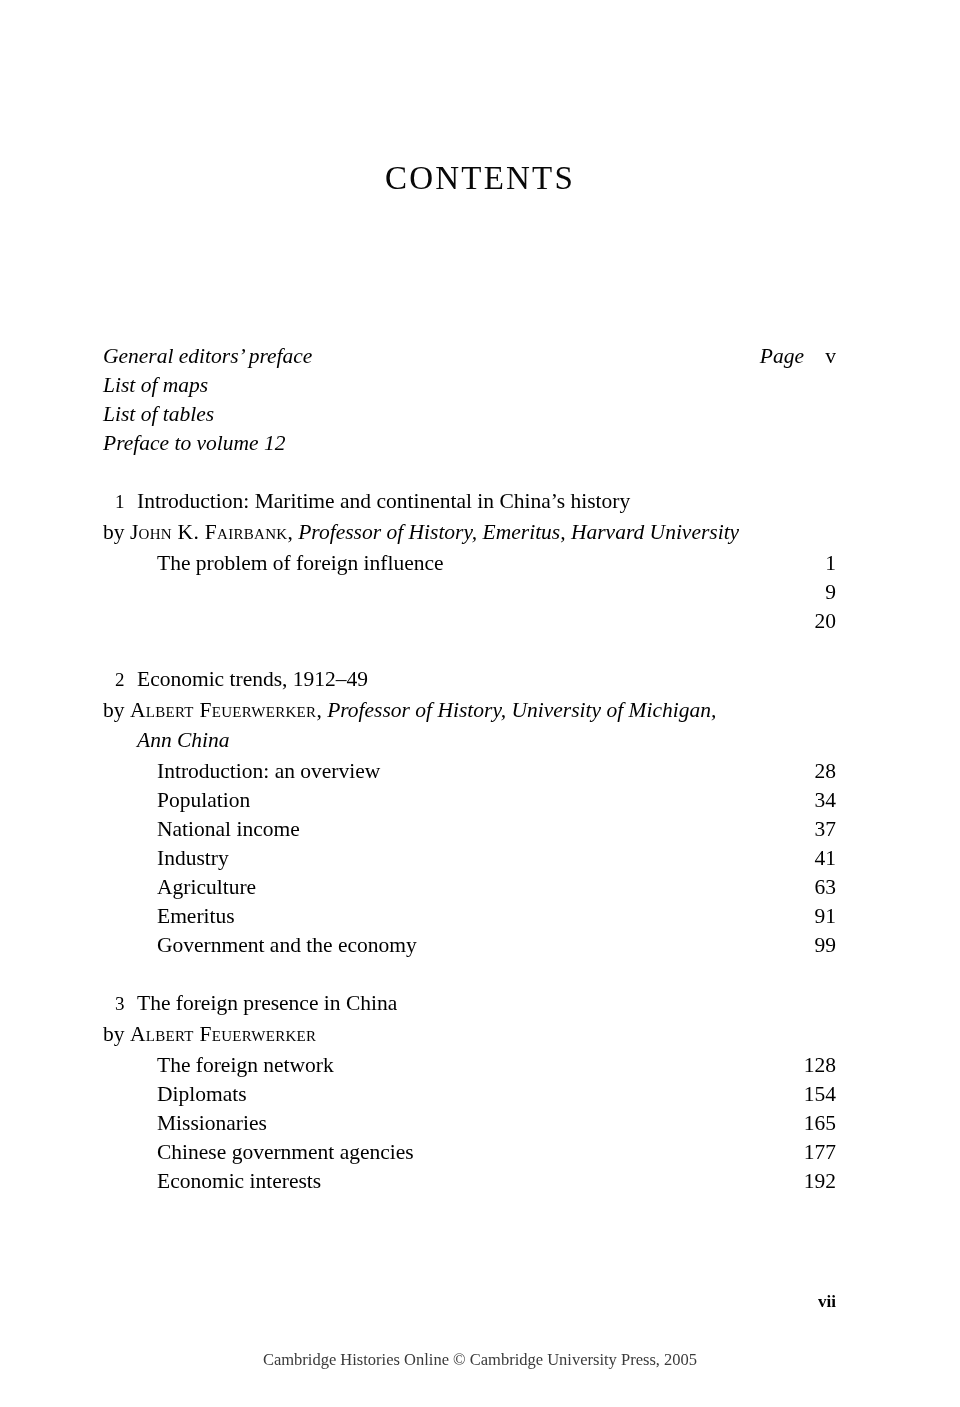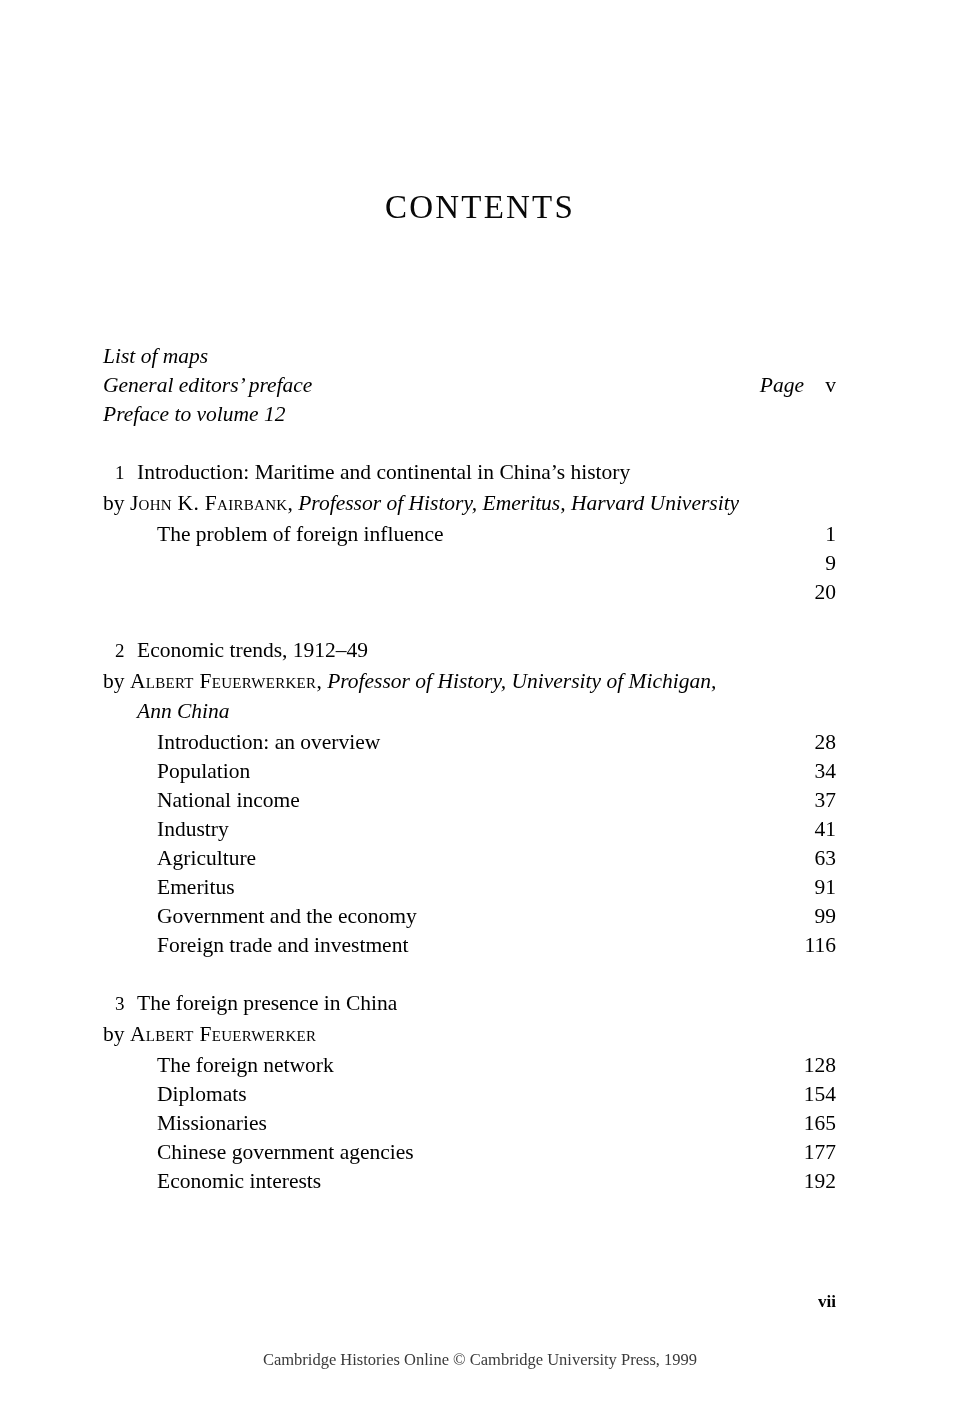--- a/index.html
+++ b/index.html
@@ -17,21 +17,21 @@
   }
 
   .page {
     position: absolute;
     inset: 0;
   }
 
   
   .contents-title {
     position: absolute;
-    top: 189px;
+    top: 160px;
     left: 0;
     width: 960px;
     text-align: center;
     font-size: 33px;
     letter-spacing: 2.2px;
     font-weight: 400;
     color: #080808;
   }
 
   
@@ -142,29 +142,34 @@
 <body>
 
 <div class="page">
 
   <div class="contents-title">CONTENTS</div>
 
   <div class="toc">
 
     <div class="frontmatter">
         <div class="row">
-          <span class="label">List of maps</span>
-          <span class="filler"></span>
-          <span class="pageno"></span>
-        </div>
-        <div class="row">
           <span class="label">General editors’ preface</span>
           <span class="filler"></span>
           <span class="pageno-label">Page</span>
           <span class="pageno">v</span>
+        </div>
+        <div class="row">
+          <span class="label">List of maps</span>
+          <span class="filler"></span>
+          <span class="pageno"></span>
+        </div>
+        <div class="row">
+          <span class="label">List of tables</span>
+          <span class="filler"></span>
+          <span class="pageno"></span>
         </div>
         <div class="row">
           <span class="label">Preface to volume 12</span>
           <span class="filler"></span>
           <span class="pageno"></span>
         </div>
       </div>
 
     <div class="chapter-list">
         <div class="chapter">
@@ -225,25 +230,20 @@
             <div class="row">
               <span class="label">Emeritus</span>
               <span class="filler"></span>
               <span class="pageno">91</span>
             </div>
             <div class="row">
               <span class="label">Government and the economy</span>
               <span class="filler"></span>
               <span class="pageno">99</span>
             </div>
-            <div class="row">
-              <span class="label">Foreign trade and investment</span>
-              <span class="filler"></span>
-              <span class="pageno">116</span>
-            </div>
           </div>
         </div>
         <div class="chapter">
           <div class="chapter-head">
             <span class="chapter-num">3</span>
             <span class="chapter-title">The foreign presence in China</span>
           </div>
           <div class="byline"><span>by </span><span class="name">Albert Feuerwerker</span></div>
           <div class="sections">
             <div class="row">
@@ -272,15 +272,15 @@
               <span class="pageno">192</span>
             </div>
           </div>
         </div>
       </div>
 
   </div>
 
   <div class="folio">vii</div>
 
-  <div class="copyright">Cambridge Histories Online © Cambridge University Press, 1999</div>
+  <div class="copyright">Cambridge Histories Online © Cambridge University Press, 2005</div>
 
 </div>
 
 </body></html>

